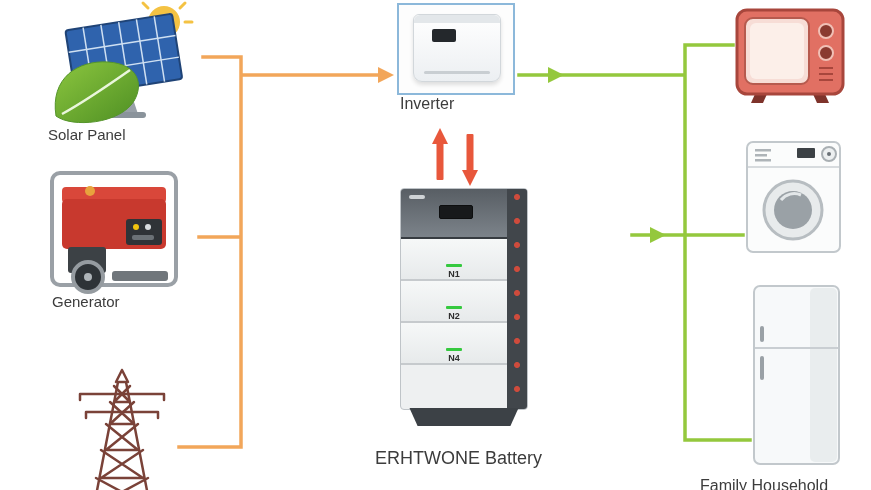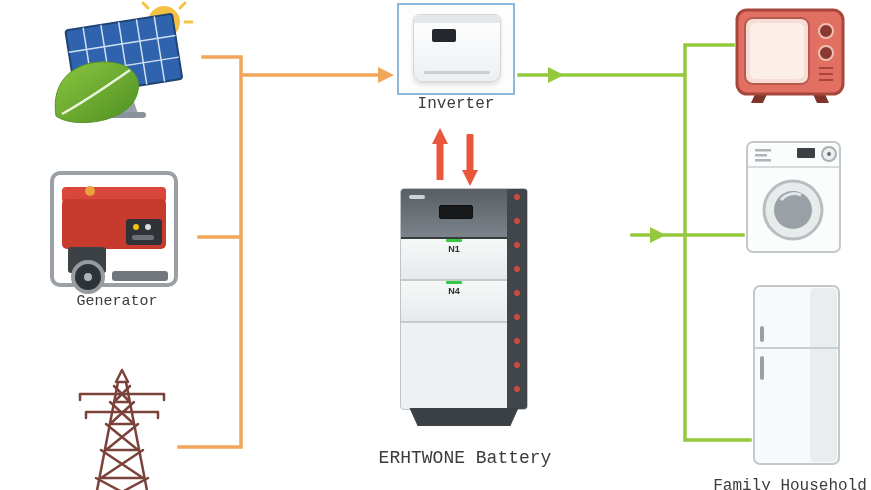--- a/index.html
+++ b/index.html
@@ -8,22 +8,22 @@
     font-family:"Liberation Sans",sans-serif;
   }
   .abs{position:absolute;}
   .connector-layer{position:absolute;left:0;top:0;width:871px;height:490px;pointer-events:none;}
   .stroke-orange{stroke:var(--orange,#f2a65a);}
   .fill-orange{fill:var(--orange,#f2a65a);}
   .stroke-green{stroke:var(--green,#94c83d);}
   .fill-green{fill:var(--green,#94c83d);}
   .fill-flowred{fill:var(--flow_red,#e8573b);}
   .node-label{
-    position:absolute;text-align:center;color:var(--label_text,#3c3c3c);
-    font-size:15px;line-height:18px;font-family:Liberation Mono, monospace;
+    position:absolute;color:var(--label_text,#3c3c3c);
+    font-size:15px;line-height:18px;
   }
   
   .inverter-frame{
     left:397px;top:3px;width:114px;height:88px;
     border:2px solid var(--inverter_frame,#8cb8da);background:#fdfdfd;
   }
   .inv-body{
     position:absolute;left:14px;top:9px;width:86px;height:66px;
     background:linear-gradient(#ffffff,#eceff2);
     border:1px solid #d2d7db;border-radius:6px 6px 9px 9px;
@@ -45,21 +45,21 @@
   }
   .bat-top{
     position:relative;height:48px;background:linear-gradient(#585e64,#7c838a);
     border-bottom:2px solid #373c41;
   }
   .bat-logo{position:absolute;left:8px;top:6px;width:16px;height:4px;background:#cfd3d6;border-radius:2px;}
   .bat-screen{position:absolute;left:38px;top:16px;width:32px;height:12px;background:#17191b;border-radius:2px;border:1px solid #0d0e0f;}
   .bat-mod{
     position:relative;height:42px;background:linear-gradient(#f6f8f8,#e7eaeb);
     border-bottom:2px solid #c6cacd;
-    display:flex;flex-direction:column;align-items:center;justify-content:flex-start;
+    display:flex;flex-direction:column;align-items:center;justify-content:flex-end;
     padding-right:20px;box-sizing:border-box;
   }
   .bat-led{display:block;width:16px;height:3px;background:var(--led_green,#35c93f);border-radius:1px;margin-bottom:2px;}
   .bat-modlabel{font-size:9px;font-weight:bold;color:#2e2e2e;line-height:10px;}
   .bat-base{
     position:absolute;left:8px;top:220px;width:116px;height:18px;background:#3c4146;
     clip-path:polygon(3% 0,97% 0,90% 100%,10% 100%);
   }
 </style>
 </head>
@@ -112,20 +112,21 @@
           <line x1="20" y1="44" x2="128" y2="44"></line>
             <line x1="20" y1="66" x2="128" y2="66"></line>
         </g>
       </g>
       <g>
         <path d="M6 116 C0 78 28 60 58 62 C88 64 94 84 84 101 C70 124 22 128 6 116 Z" fill="url(#leafGrad)" stroke="#55952b" stroke-width="1"></path>
         <path d="M12 114 C34 102 60 84 80 70" stroke="#eaf6dc" stroke-width="2.5" fill="none"></path>
       </g>
     </svg>
   </div>
+  <div class="node-label" style="left:48px;top:126px;width:140px;">Solar Panel</div>
 
   <div class="abs" style="left:46px;top:163px;width:138px;height:138px;">
     <svg width="138" height="138" viewBox="0 0 138 138">
       <rect x="6" y="10" width="124" height="112" rx="8" fill="none" stroke="#9aa0a6" stroke-width="4"></rect>
       <rect x="16" y="24" width="104" height="16" rx="4" fill="#d9473a"></rect>
       <circle cx="44" cy="28" r="5" fill="#e8a33d"></circle>
       <rect x="16" y="36" width="104" height="50" rx="5" fill="#c8392e"></rect>
       <rect x="80" y="56" width="36" height="26" rx="3" fill="#2f3337"></rect>
       <circle cx="90" cy="64" r="3" fill="#f1c40f"></circle>
       <circle cx="102" cy="64" r="3" fill="#d9dde0"></circle>
@@ -179,20 +180,24 @@
       <div class="bat-top">
         <div class="bat-logo"></div>
         <div class="bat-screen"></div>
       </div>
       <div class="bat-mod">
         <span class="bat-led"></span>
         <span class="bat-modlabel">N1</span>
       </div>
       <div class="bat-mod">
         <span class="bat-led"></span>
+        <span class="bat-modlabel">N2</span>
+      </div>
+      <div class="bat-mod">
+        <span class="bat-led"></span>
         <span class="bat-modlabel">N4</span>
       </div>
       <div class="bat-rail"></div>
     </div>
     <div class="bat-base"></div>
   </div>
   <div class="node-label" style="left:375px;top:449px;width:180px;font-size:18px;">ERHTWONE Battery</div>
 
   <div class="abs" style="left:735px;top:8px;width:110px;height:95px;">
     <svg width="110" height="95" viewBox="0 0 110 95">

